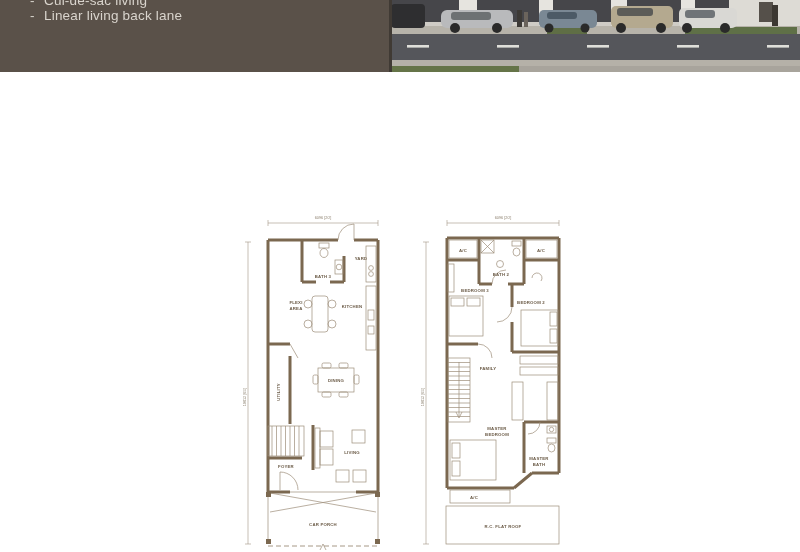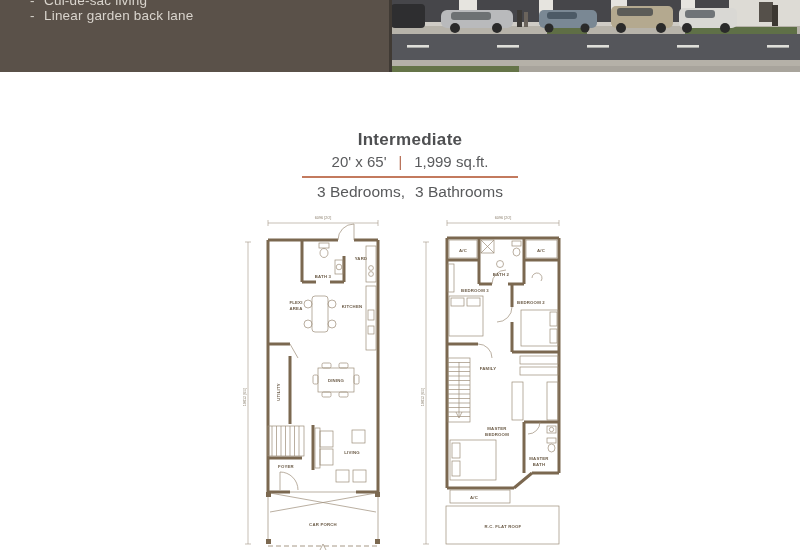--- a/index.html
+++ b/index.html
@@ -47,21 +47,21 @@
 
 <div class="screen">
 
   <div class="header-band">
     <div class="features-panel">
       <ul class="features-list">
         <li>
           <span class="feature-dash">-</span><span>Cul-de-sac living</span>
         </li>
         <li>
-          <span class="feature-dash">-</span><span>Linear garden back lane</span>
+          <span class="feature-dash">-</span><span>Linear living back lane</span>
         </li>
       </ul>
     </div>
 
     <div class="photo-strip">
       <svg width="411" height="72" viewBox="0 0 411 72">
         <rect x="0" y="0" width="411" height="34" fill="#cfccc6"></rect>
         <rect x="0" y="0" width="411" height="22" fill="#46464a"></rect>
         <rect x="70" y="0" width="18" height="27" fill="#e6e4df"></rect>
         <rect x="150" y="0" width="14" height="27" fill="#e6e4df"></rect>
@@ -102,30 +102,20 @@
         <rect x="378" y="45" width="22" height="2.6" fill="#dfdfda"></rect>
 
         <rect x="0" y="60" width="411" height="6" fill="#b5b1a8"></rect>
         <rect x="0" y="66" width="130" height="6" fill="#657448"></rect>
         <rect x="130" y="66" width="281" height="6" fill="#a8a49c"></rect>
         <rect x="0" y="0" width="3" height="72" fill="#403a34"></rect>
       </svg>
     </div>
   </div>
 
-  <div class="title-block">
-    <div class="unit-name">Intermediate</div>
-    <div class="unit-specs">
-      <span>20' x 65'</span><span class="sep">|</span><span>1,999 sq.ft.</span>
-    </div>
-    <div class="accent-rule"></div>
-    <div class="unit-rooms">
-      <span>3 Bedrooms,</span><span class="gap"></span><span>3 Bathrooms</span>
-    </div>
-  </div>
 
   <div class="plan plan-ground">
     <svg width="160" height="340" viewBox="0 0 160 340">
       <defs>
         <pattern id="hg" patternUnits="userSpaceOnUse" width="3" height="3">
           <path d="M0,3 L3,0" stroke="#9c8d78" stroke-width="0.6"></path>
         </pattern>
       </defs>
 
       <text class="dim-label" x="83" y="7" text-anchor="middle">6096 [20']</text>

